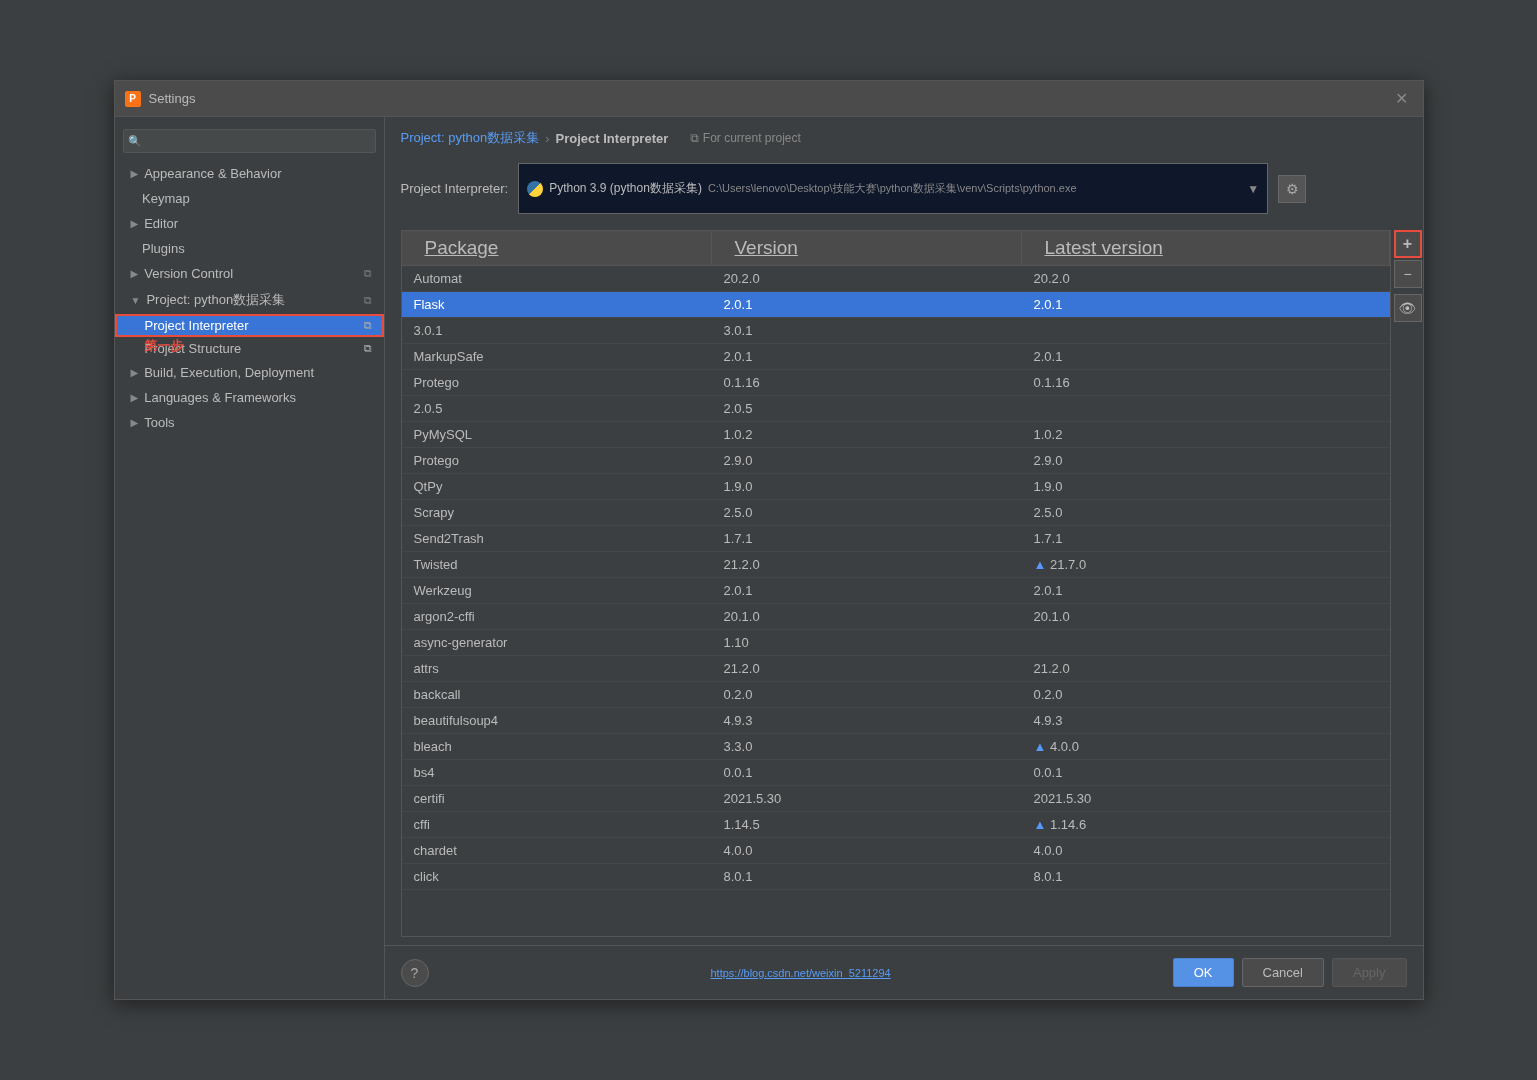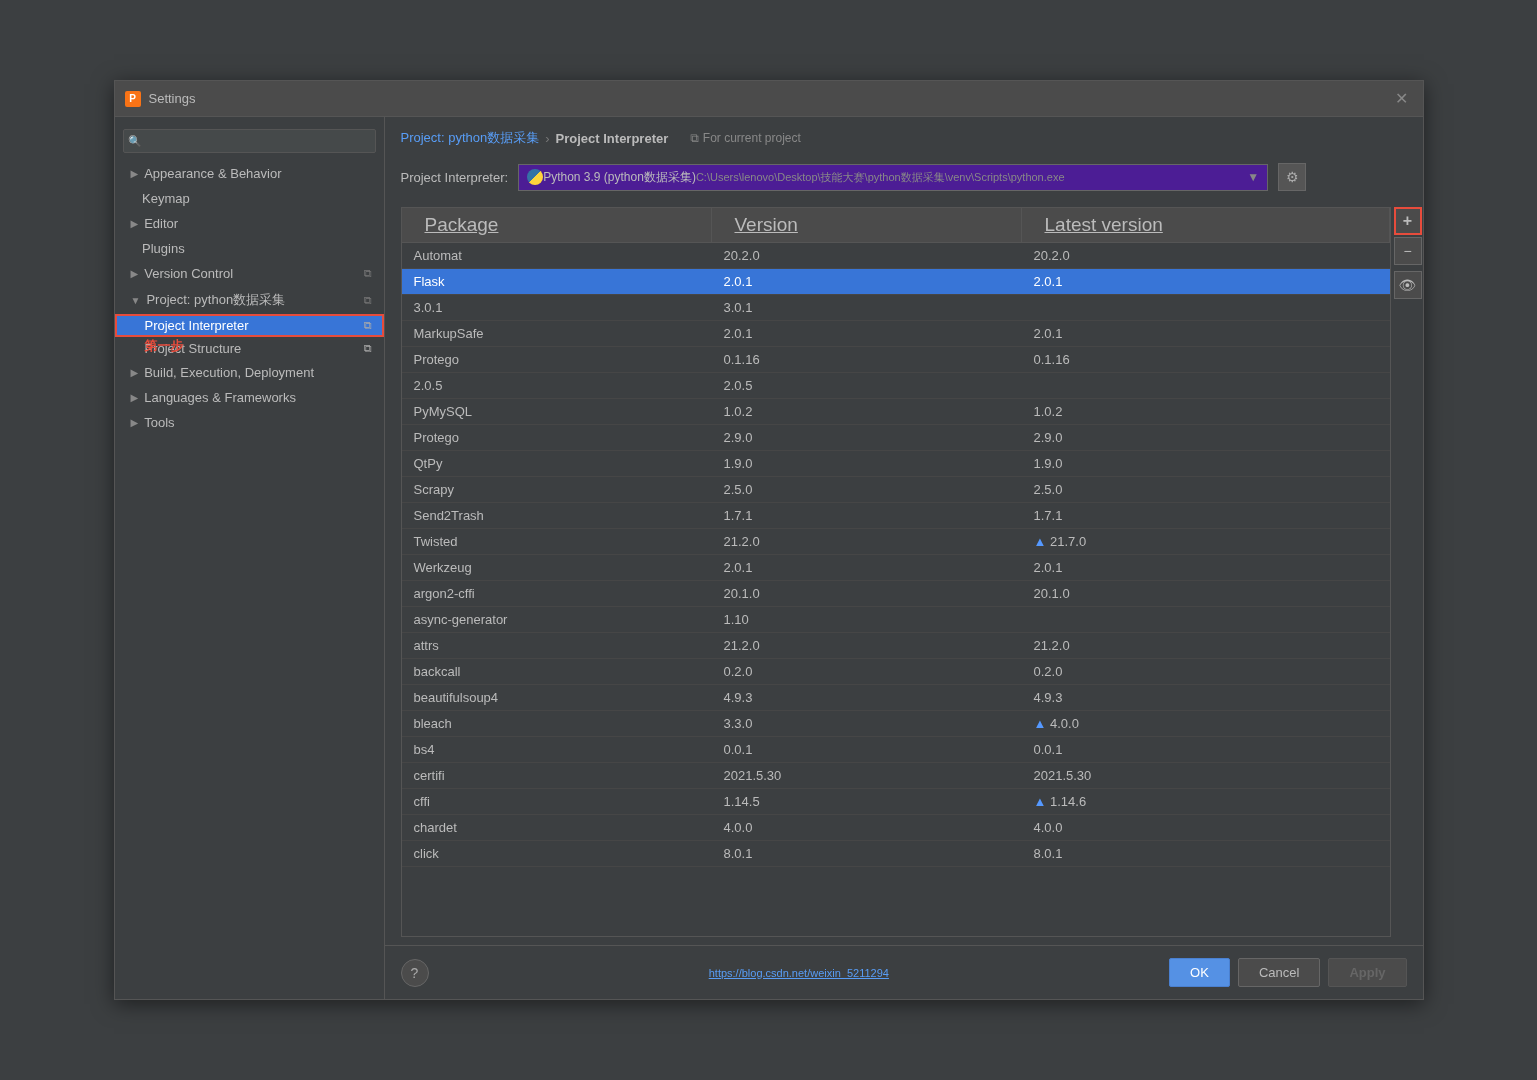--- a/index.html
+++ b/index.html
@@ -197,28 +197,29 @@
     }
 
     .interpreter-label {
       color: #bbbbbb;
       font-size: 13px;
       white-space: nowrap;
     }
 
     .interpreter-dropdown {
       flex: 1;
-      background: #4c1d95;
+      background: #0f172a;
       border: 1px solid #666;
       color: #bbbbbb;
-      padding: 4px 8px;
+      padding: 16px 8px;
       font-size: 12px;
       display: flex;
       align-items: center;
       cursor: pointer;
+      gap: 6px;
       min-width: 0;
       max-width: 750px;
     }
 
     .interpreter-dropdown .python-icon {
       width: 16px;
       height: 16px;
       background: linear-gradient(135deg, #3572A5 50%, #FFD43B 50%);
       border-radius: 50%;
       flex-shrink: 0;
@@ -390,21 +391,20 @@
 
     .btn-cancel {
       background: #4b4b4b;
       color: #bbbbbb;
     }
 
     .btn-apply {
       background: #4b4b4b;
       color: #666;
       border-color: #555;
-      font-weight: bold;
     }
 
     .btn-help {
       width: 28px;
       height: 28px;
       border-radius: 50%;
       background: #4b4b4b;
       border: 1px solid #666;
       color: #aaa;
       font-size: 14px;

